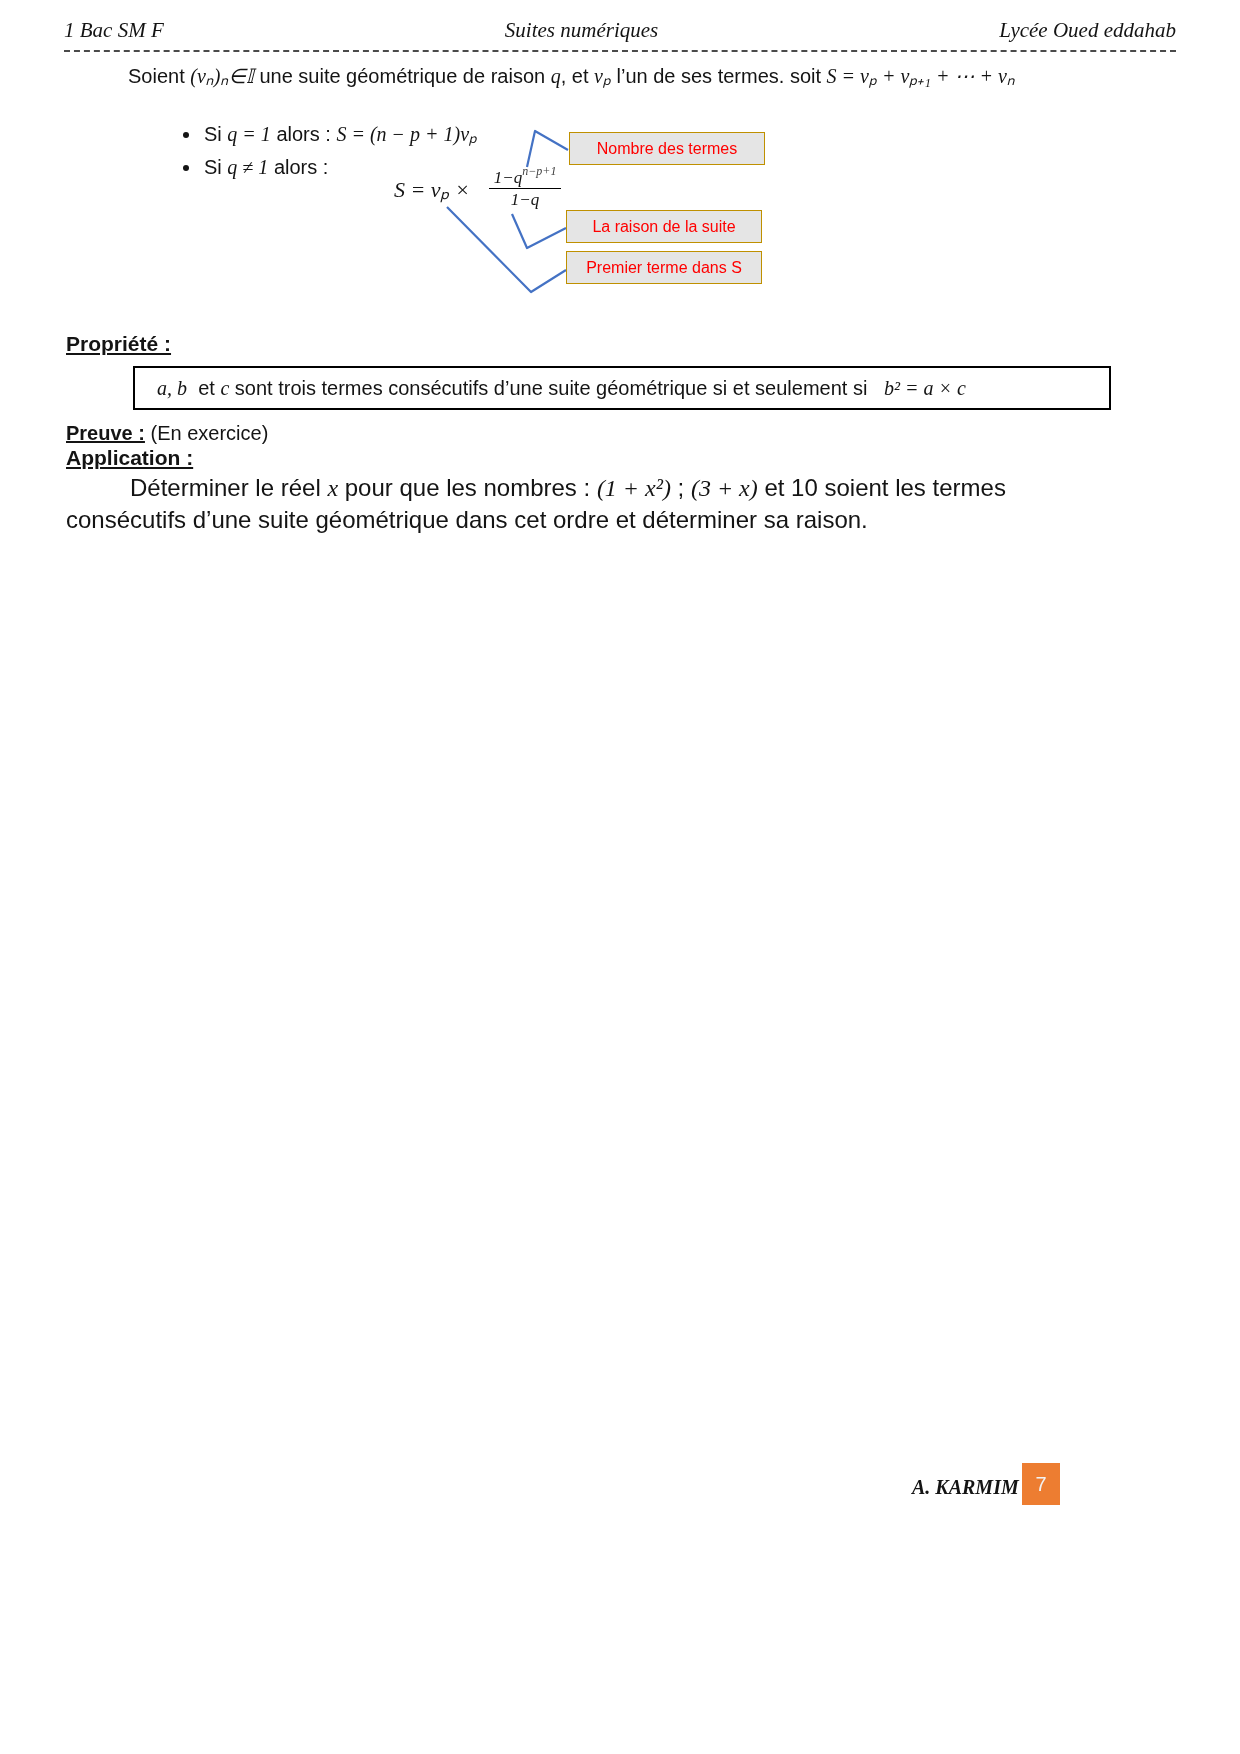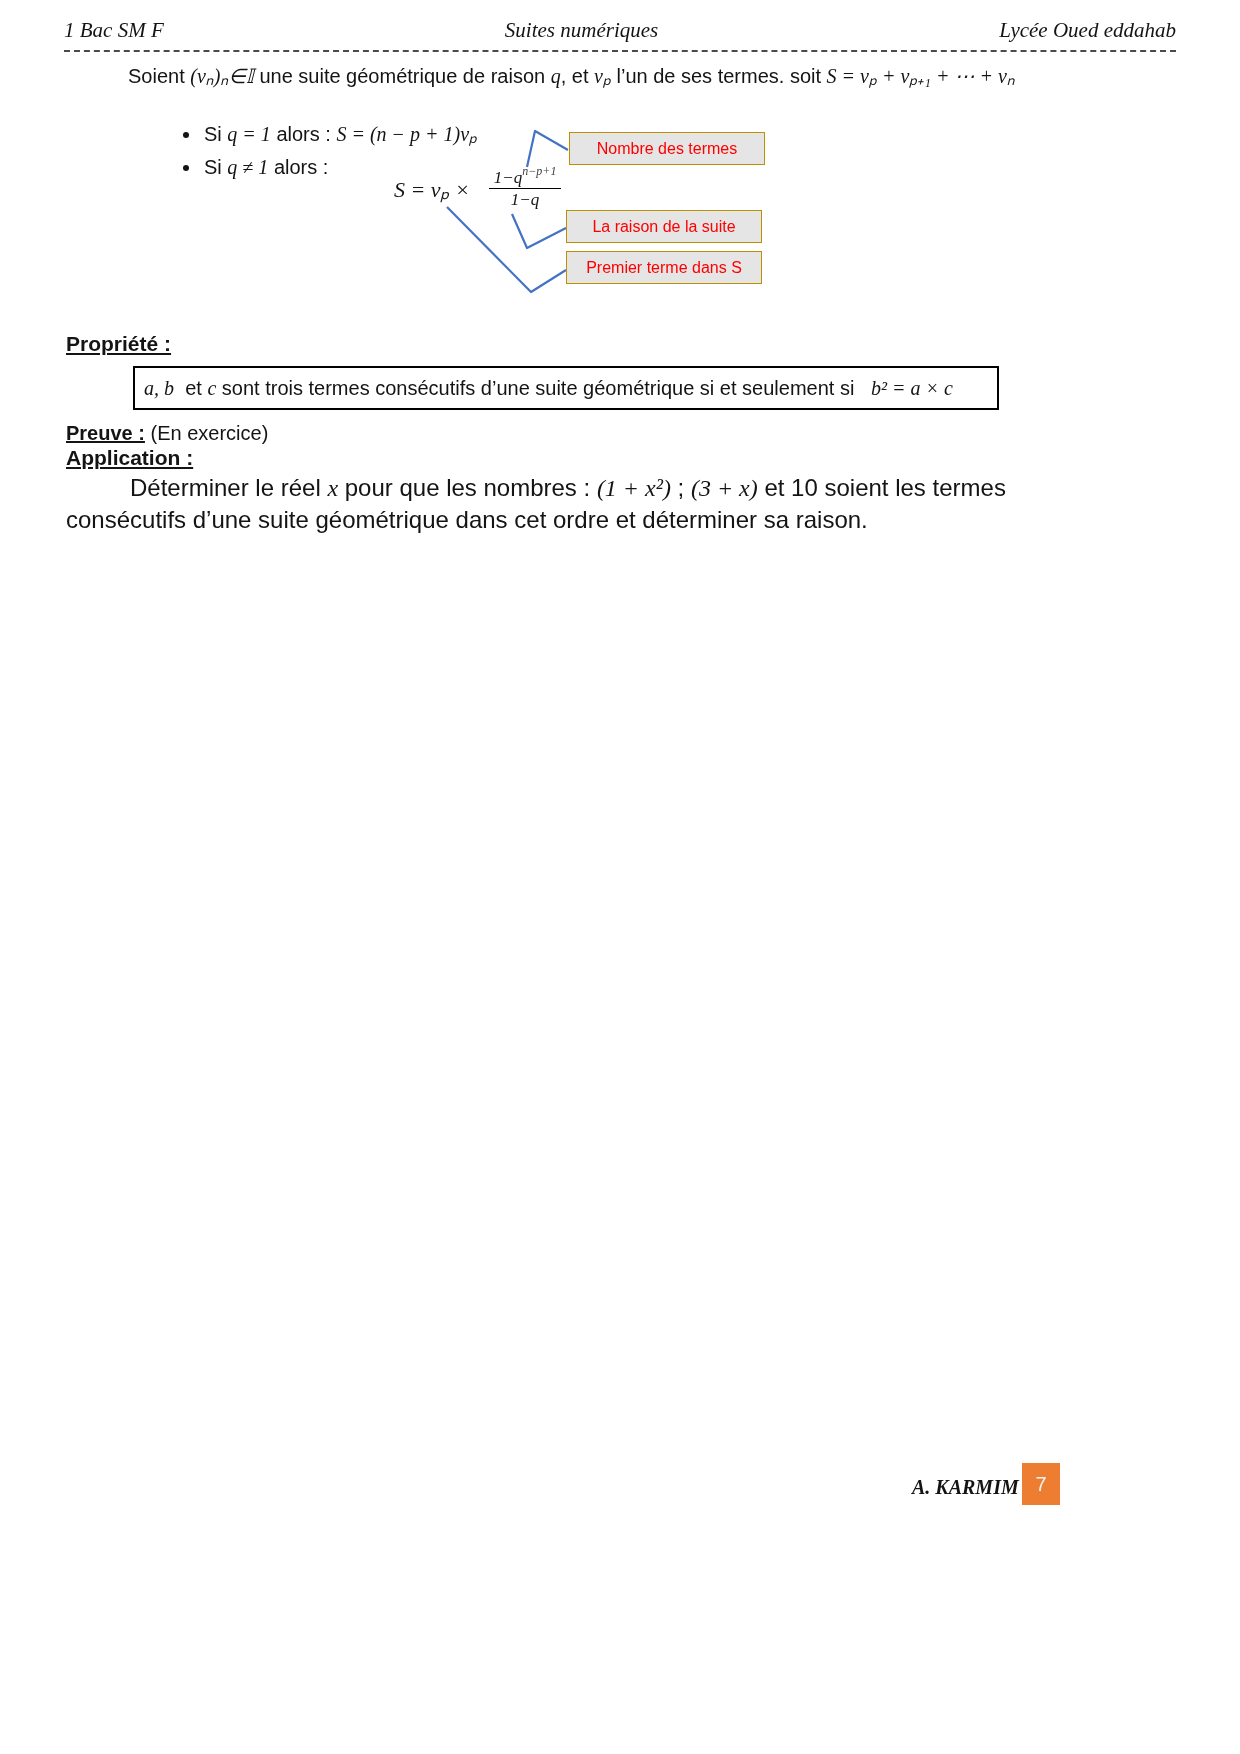--- a/index.html
+++ b/index.html
@@ -60,23 +60,23 @@
   .callout-3 { left:566px; top:251px; }
   
   .section-heading {
     position:absolute; left:66px;
     font-size:21px; font-weight:bold; text-decoration:underline;
   }
   .heading-propriete { top:332px; }
   .heading-application { top:446px; }
   
   .prop-box {
-    position:absolute; left:133px; top:366px; width:866px; height:44px;
+    position:absolute; left:133px; top:366px; width:978px; height:44px;
     border:2px solid #000; font-size:20px;
-    display:flex; align-items:center; padding-left:9px; white-space:pre-wrap;
+    display:flex; align-items:center; padding-left:22px; white-space:pre-wrap;
   }
   
   .preuve { position:absolute; left:66px; top:422px; font-size:20px; }
   .preuve .label { font-weight:bold; text-decoration:underline;margin-top:44px; }
   
   .application-text {
     position:absolute; left:66px; top:472px; width:1014px;
     font-size:24px; line-height:31px; text-indent:64px;
   }
   

